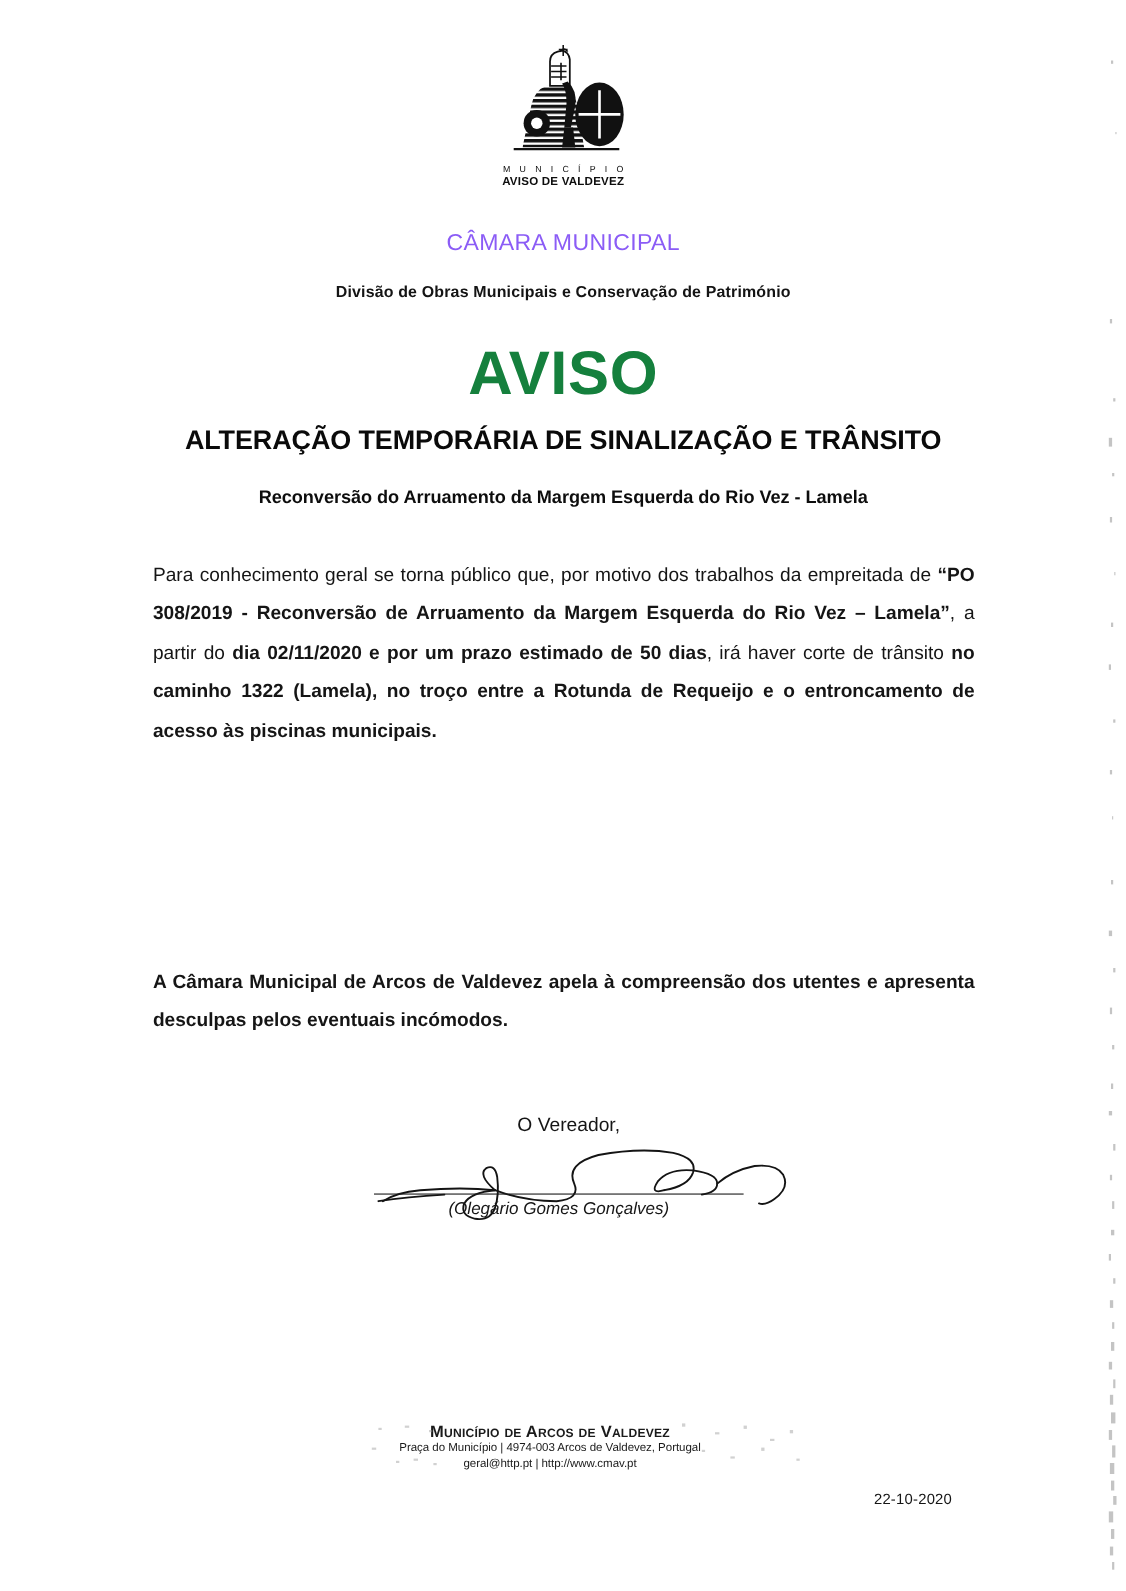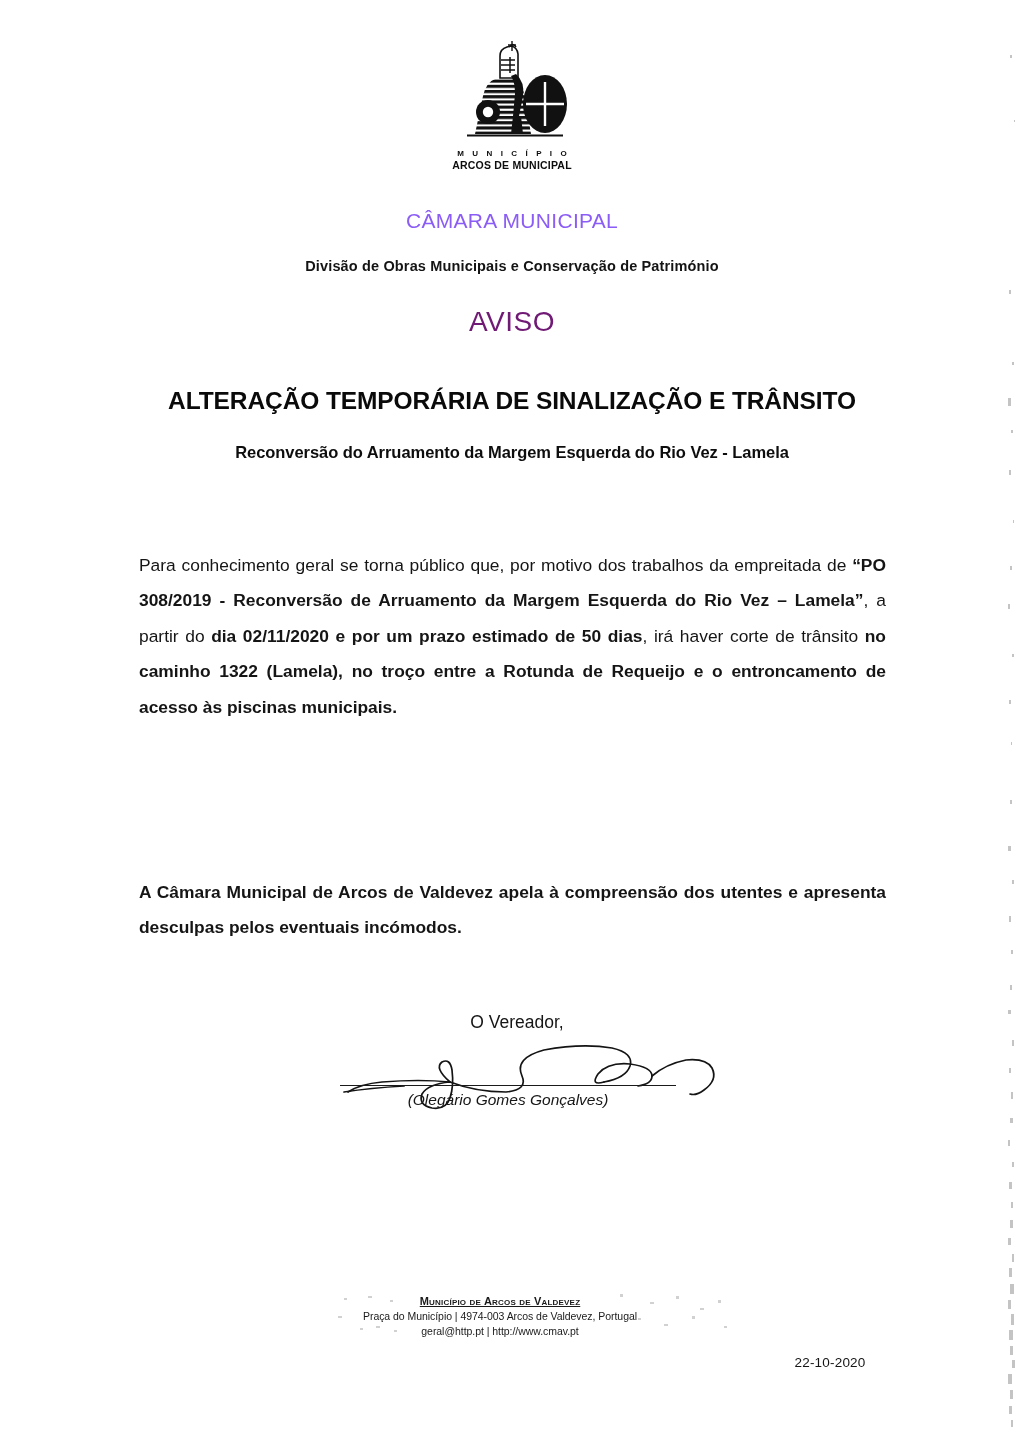--- a/index.html
+++ b/index.html
@@ -28,21 +28,21 @@
     top: 38px;
     width: 1024px;
     text-align: center;
   }
   .logo-mark {
     display: block;
     margin: 0 auto;
   }
   .logo-caption-1 {
     font-size: 8px;
-    font-weight: 700;
+    font-weight: 400;
     letter-spacing: 3.1px;
     color: #0d0d0d;
     margin-top: 1px;
     line-height: 10px;
     padding-left: 3px;
   }
   .logo-caption-2 {
     font-size: 10.5px;
     font-weight: 700;
     letter-spacing: 0.2px;
@@ -66,24 +66,24 @@
   }
   .h-divisao {
     top: 258px;
     font-size: 14.5px;
     font-weight: 700;
     letter-spacing: 0.15px;
     color: #141414;
   }
   .h-aviso {
     top: 306px;
-    font-size: 28px;
-    font-weight: 400;
+    font-size: 56px;
+    font-weight: 700;
     letter-spacing: 0.5px;
-    color: #701a75;
+    color: #15803d;
   }
   .h-alteracao {
     top: 387px;
     font-size: 24.5px;
     font-weight: 700;
     letter-spacing: -0.1px;
     color: #0a0a0a;
   }
   .h-recon {
     top: 443px;
@@ -97,21 +97,21 @@
   .body-text {
     position: absolute;
     left: 139px;
     width: 747px;
     text-align: justify;
     font-size: 17.4px;
     line-height: 35.4px;
     color: #151515;
   }
   .body-text b { font-weight: 700; }
-  .p1 { top: 548px; }
+  .p1 { top: 505px; }
   .p2 { top: 748px; }
   .p3 {
     top: 875px;
     font-weight: 700;
   }
 
   
   .sig-title {
     position: absolute;
     top: 1012px;
@@ -153,26 +153,25 @@
   
   .footer {
     position: absolute;
     top: 1294px;
     left: 280px;
     width: 440px;
     text-align: center;
     color: #1a1a1a;
   }
   .f-line1 {
-    font-size: 11px;
+    font-size: 15px;
     font-weight: 700;
     font-variant: small-caps;
     letter-spacing: 0.2px;
     line-height: 15px;
-    text-decoration: underline;
   }
   .f-line {
     font-size: 10.5px;
     line-height: 15px;
     letter-spacing: -0.05px;
   }
   .date-stamp {
     position: absolute;
     top: 1355px;
     left: 760px;
@@ -239,21 +238,21 @@
       <circle cx="35" cy="74" r="12" fill="#111"></circle>
       <circle cx="35" cy="74" r="5.2" fill="#ffffff"></circle>
 
       <ellipse cx="92" cy="66" rx="22" ry="29" fill="#111"></ellipse>
       <line x1="92" y1="44" x2="92" y2="88" stroke="#ffffff" stroke-width="2.4"></line>
       <line x1="73" y1="66" x2="111" y2="66" stroke="#ffffff" stroke-width="2.4"></line>
 
       <line x1="14" y1="97.5" x2="110" y2="97.5" stroke="#111" stroke-width="2"></line>
     </svg>
     <div class="logo-caption-1">M U N I C Í P I O</div>
-    <div class="logo-caption-2">ARCOS DE MUNICIPAL</div>
+    <div class="logo-caption-2">AVISO DE VALDEVEZ</div>
   </div>
 
   <div class="heading h-camara">CÂMARA MUNICIPAL</div>
   <div class="heading h-divisao">Divisão de Obras Municipais e Conservação de Património</div>
   <div class="heading h-aviso">AVISO</div>
   <div class="heading h-alteracao">ALTERAÇÃO TEMPORÁRIA DE SINALIZAÇÃO E TRÂNSITO</div>
   <div class="heading h-recon">Reconversão do Arruamento da Margem Esquerda do Rio Vez - Lamela</div>
 
   <div class="body-text p1"><span>Para conhecimento geral se torna público que, por motivo dos trabalhos da empreitada de </span><b>“PO 308/2019 - Reconversão de Arruamento da Margem Esquerda do Rio Vez – Lamela”</b><span>, a partir do </span><b>dia 02/11/2020 e por um prazo estimado de 50 dias</b><span>, irá haver corte de trânsito </span><b>no caminho 1322 (Lamela), no troço entre a Rotunda de Requeijo e o entroncamento de acesso às piscinas municipais.</b></div>
 

